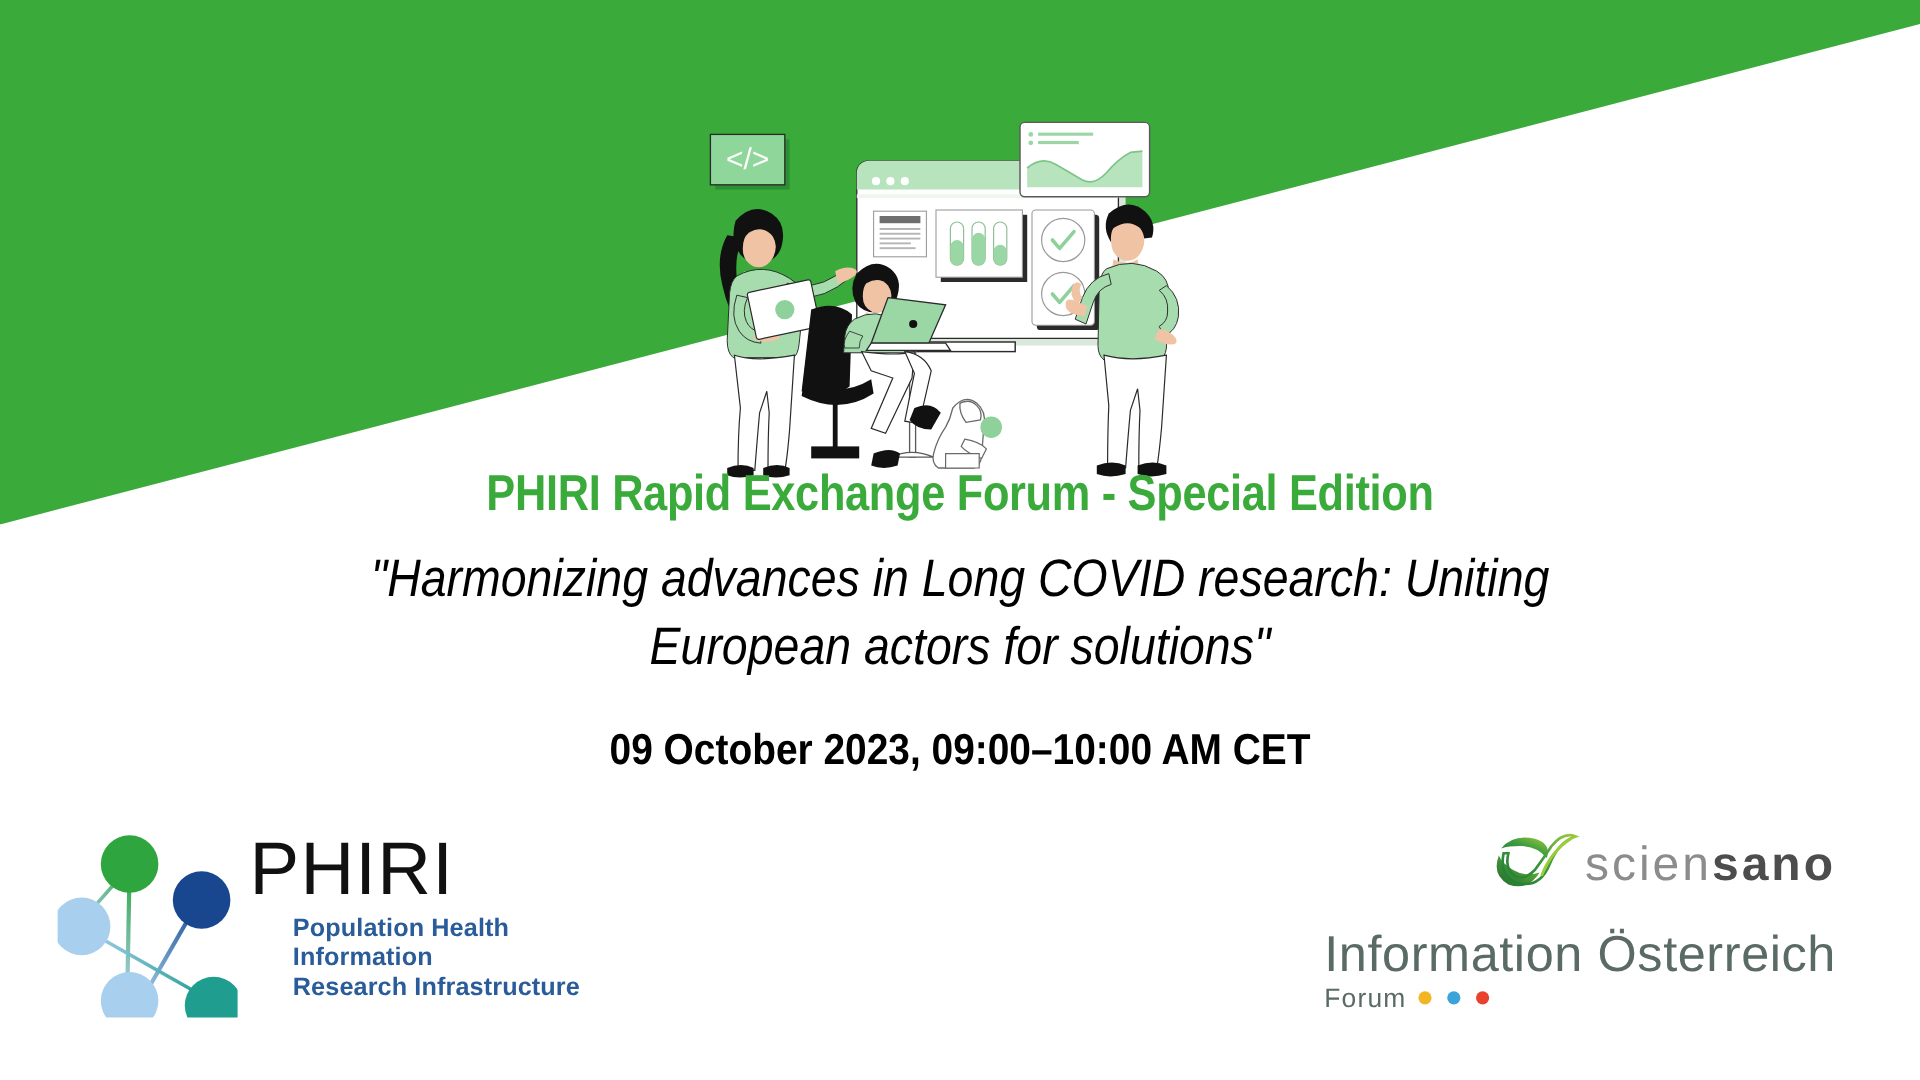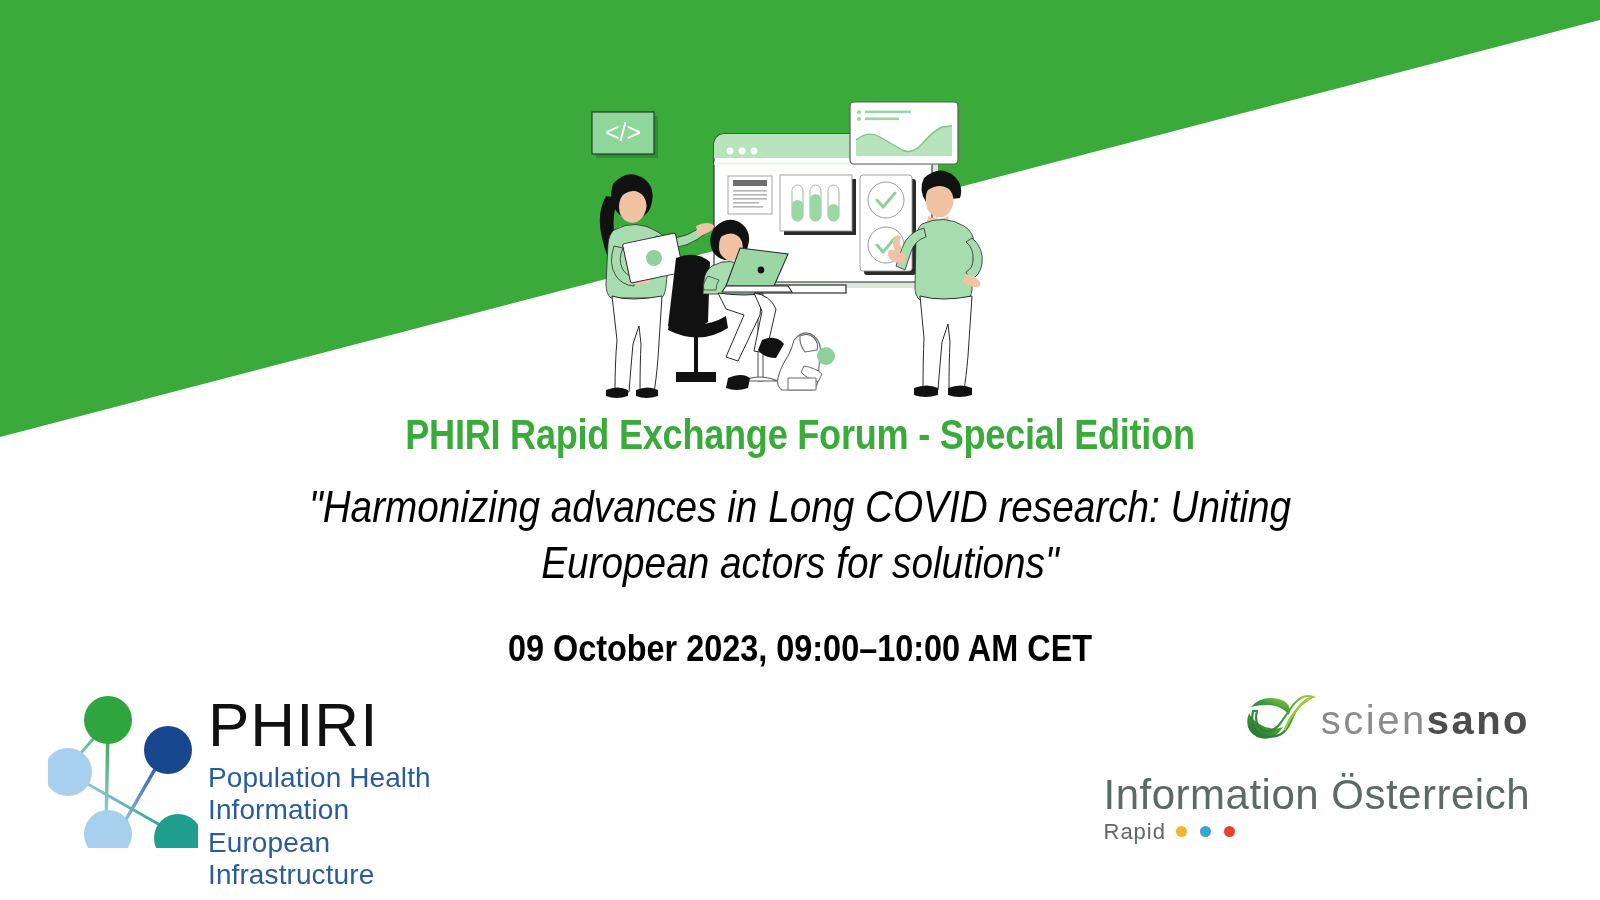--- a/index.html
+++ b/index.html
@@ -31,21 +31,21 @@
     position:absolute;
     left:568px; top:78px;
     width:430px; height:325px;
     z-index:2;
   }
   .illustration svg { display:block; width:100%; height:100%; }
 
   
   .text-block {
     position:absolute;
-    left:0; top:412px;
+    left:0; top:388px;
     width:1600px;
     text-align:center;
     z-index:3;
   }
   .title {
     color:#3aaa3b;
     font-size:42px;
     font-weight:bold;
     letter-spacing:-0.3px;
     line-height:1.08;
@@ -85,25 +85,26 @@
   .phiri-words { margin-left:10px; padding-top:8px; }
   .phiri-name {
     font-size:62px;
     font-weight:400;
     color:#111111;
     letter-spacing:1px;
     line-height:0.95;
   }
   .phiri-tag {
     margin-top:7px;
-    font-size:28px;
+    font-size:21px;
     color:#2a5c9a;
-    font-weight:400;
+    font-weight:700;
     line-height:1.16;
     letter-spacing:0.1px;
+    margin-left:36px;
   }
 
   
   .right-logos {
     position:absolute;
     right:70px; top:680px;
     width:470px; height:175px;
     z-index:3;
     display:flex;
     flex-direction:column;
@@ -357,21 +358,21 @@
         <circle cx="120" cy="62" r="24" fill="#18478f"></circle>
         <circle cx="20" cy="84" r="24" fill="#a9cfee"></circle>
         <circle cx="60" cy="146" r="24" fill="#a9cfee"></circle>
         <circle cx="130" cy="150" r="24" fill="#1f9e8f"></circle>
       </svg>
     </div>
     <div class="phiri-words">
       <div class="phiri-name">PHIRI</div>
       <div class="phiri-tag">
         <div>Population Health Information</div>
-        <div>European Infrastructure</div>
+        <div>Research Infrastructure</div>
       </div>
     </div>
   </div>
 
   <div class="right-logos">
 
     <div class="sciensano">
       <div class="sciensano-mark">
         <svg viewBox="0 0 80 62" xmlns="http://www.w3.org/2000/svg">
           <defs>
@@ -395,21 +396,21 @@
         </svg>
       </div>
       <div class="sciensano-word">
         <span class="s-light">scien</span><span class="s-bold">sano</span>
       </div>
     </div>
 
     <div class="goeg">
       <div class="goeg-line1">Information Österreich</div>
       <div class="goeg-line2">
-        <span class="goeg-gmbh">Rapid</span>
+        <span class="goeg-gmbh">Forum</span>
         <span class="goeg-dots">
           <span class="goeg-dot" style="background:#f2b622"></span>
           <span class="goeg-dot" style="background:#3aa3d8"></span>
           <span class="goeg-dot" style="background:#e8412c"></span>
         </span>
       </div>
     </div>
 
   </div>
 

